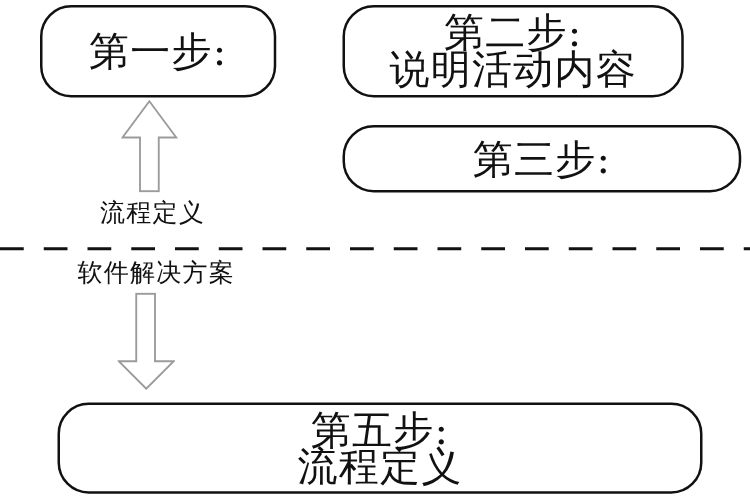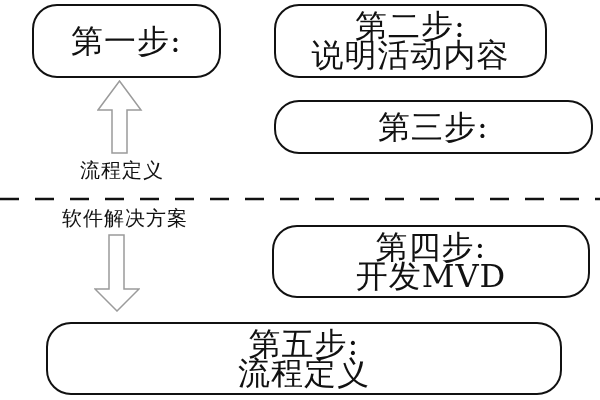--- a/index.html
+++ b/index.html
@@ -70,24 +70,20 @@
 
   <div class="step-box box2">
     <span>第二步:</span>
     <span>说明活动内容</span>
   </div>
 
   <div class="step-box box3">
     <span>第三步:</span>
   </div>
 
-  <div class="step-box box4">
-    <span>第四步:</span>
-    <span>开发MVD</span>
-  </div>
 
   <div class="step-box box5">
     <span>第五步:</span>
     <span>流程定义</span>
   </div>
 
   <svg class="arrow-svg arrow-up" width="46" height="74" viewBox="0 0 46 74">
     <polygon points="22.5,1 44,30 30,30 30,73 15,73 15,30 1,30" fill="#ffffff" stroke="#9b9b9b" stroke-width="1.5"></polygon>
   </svg>
 

